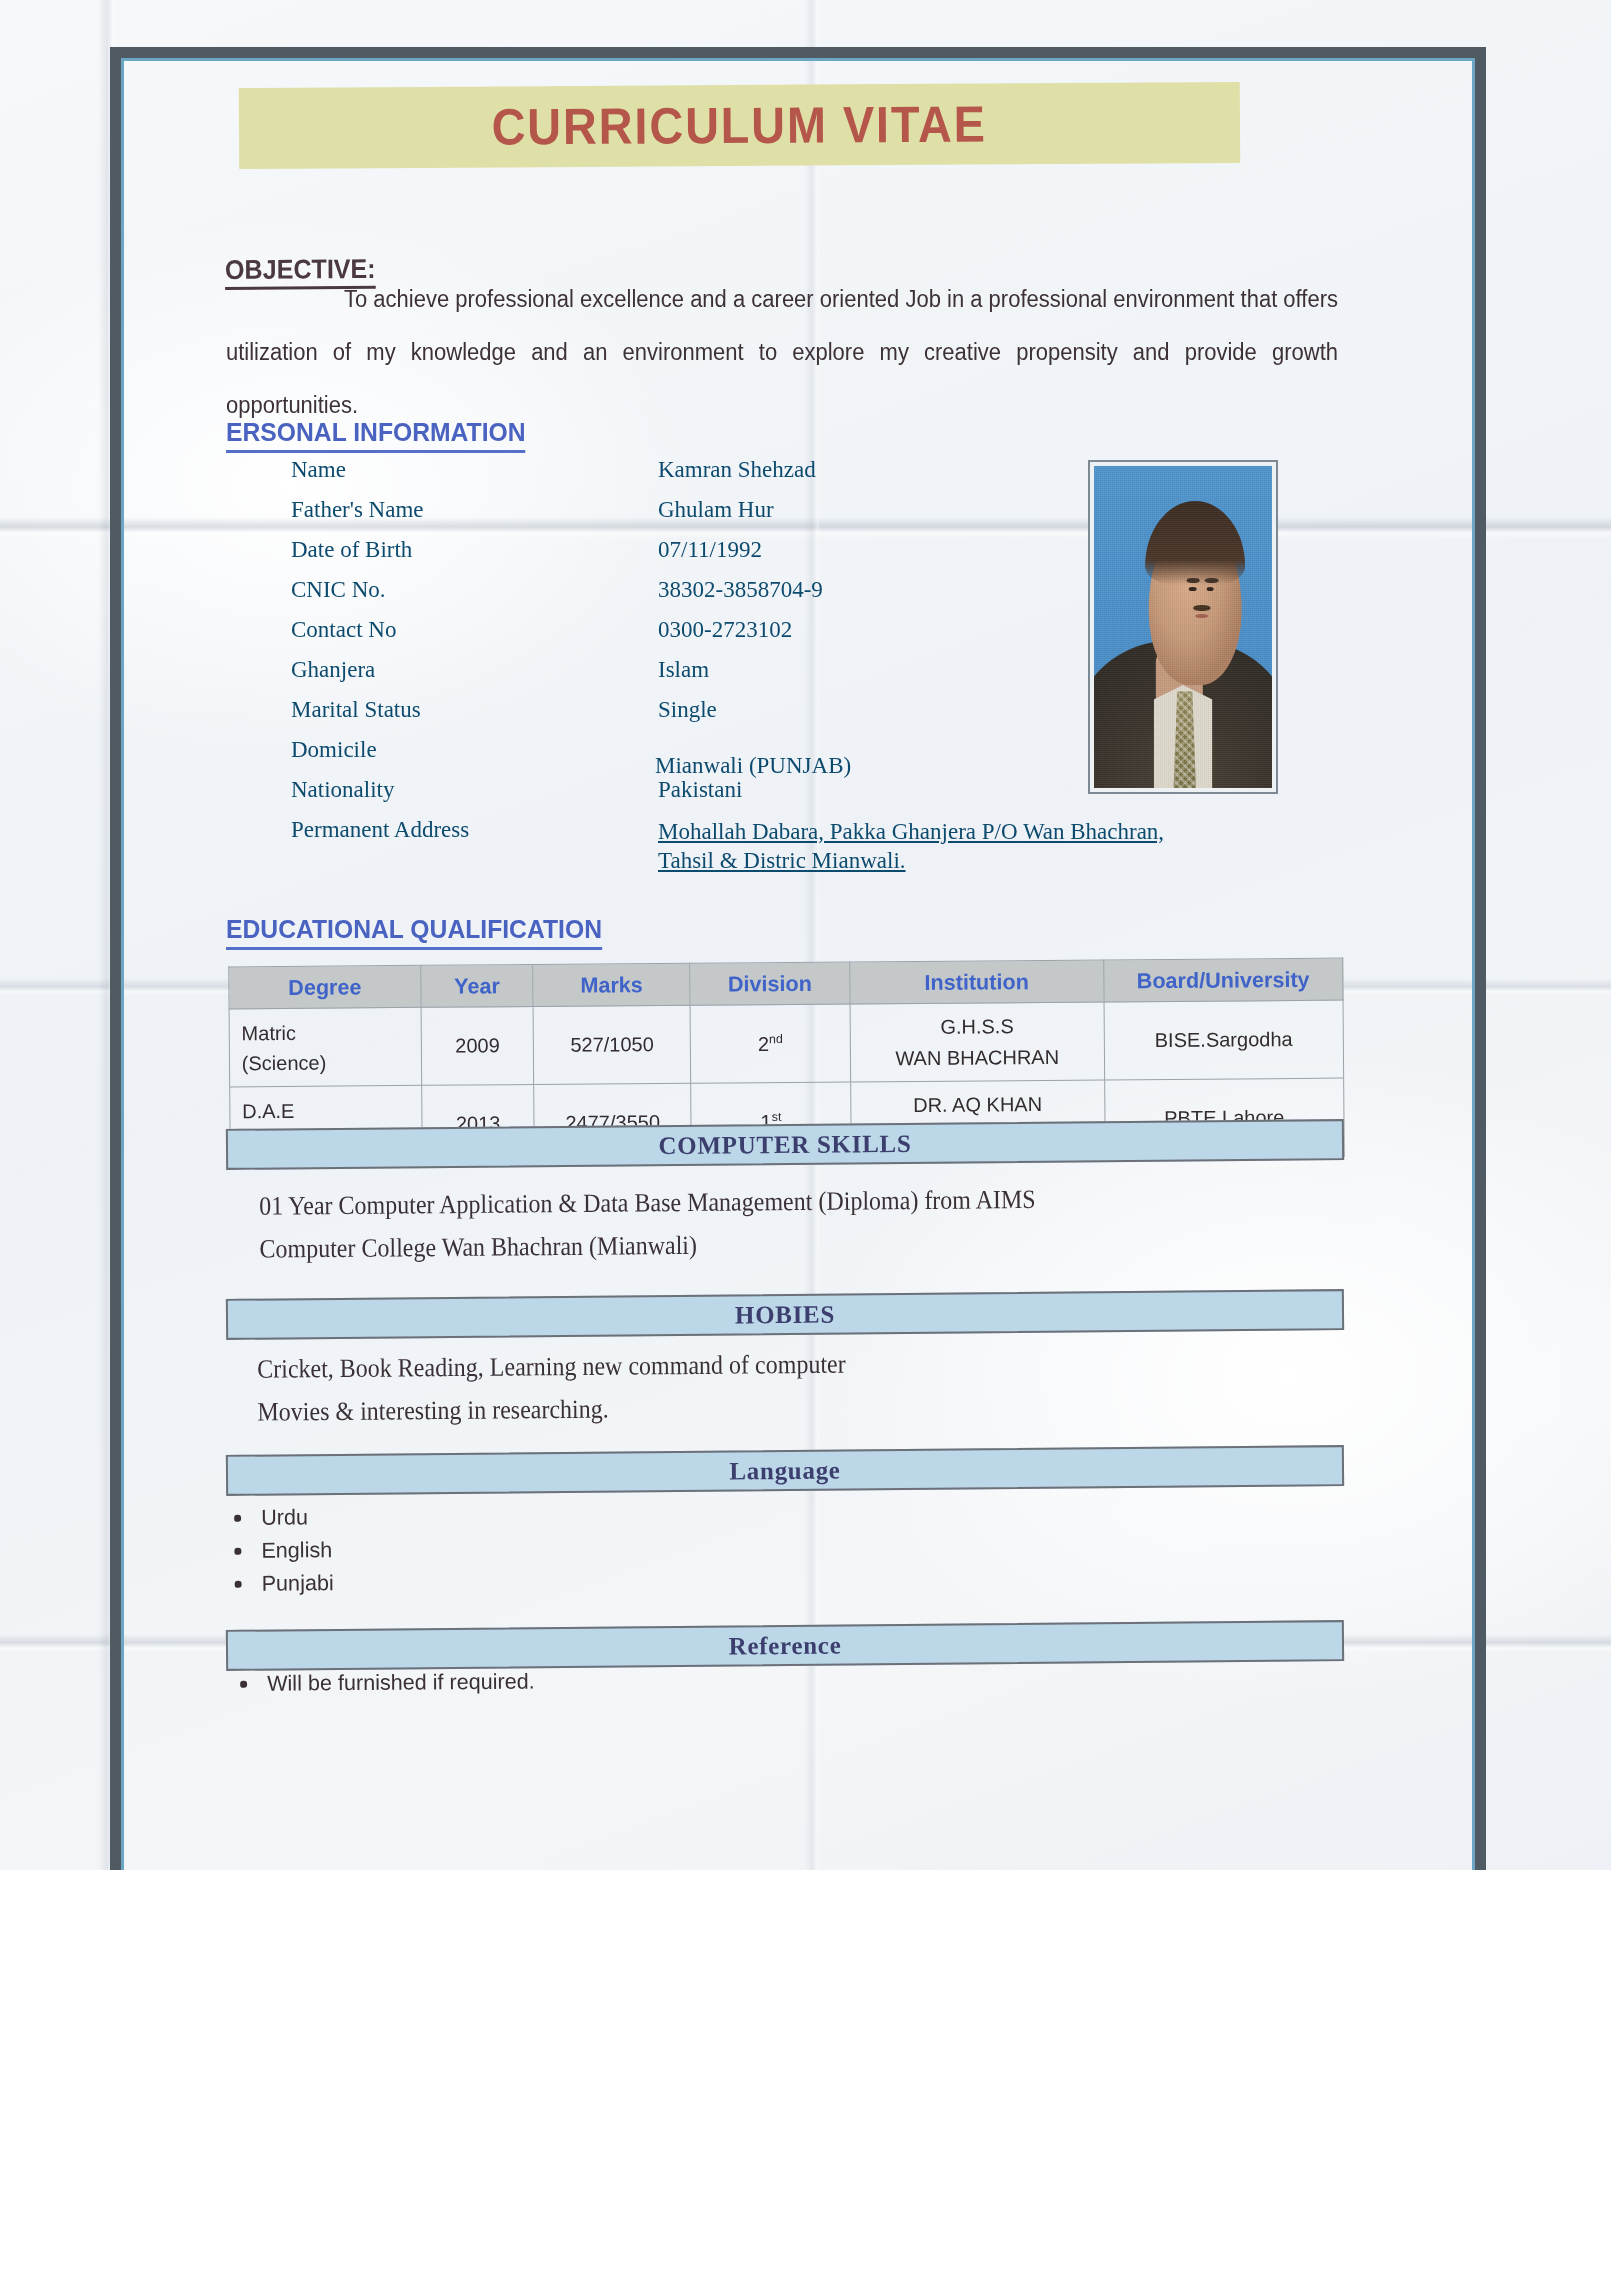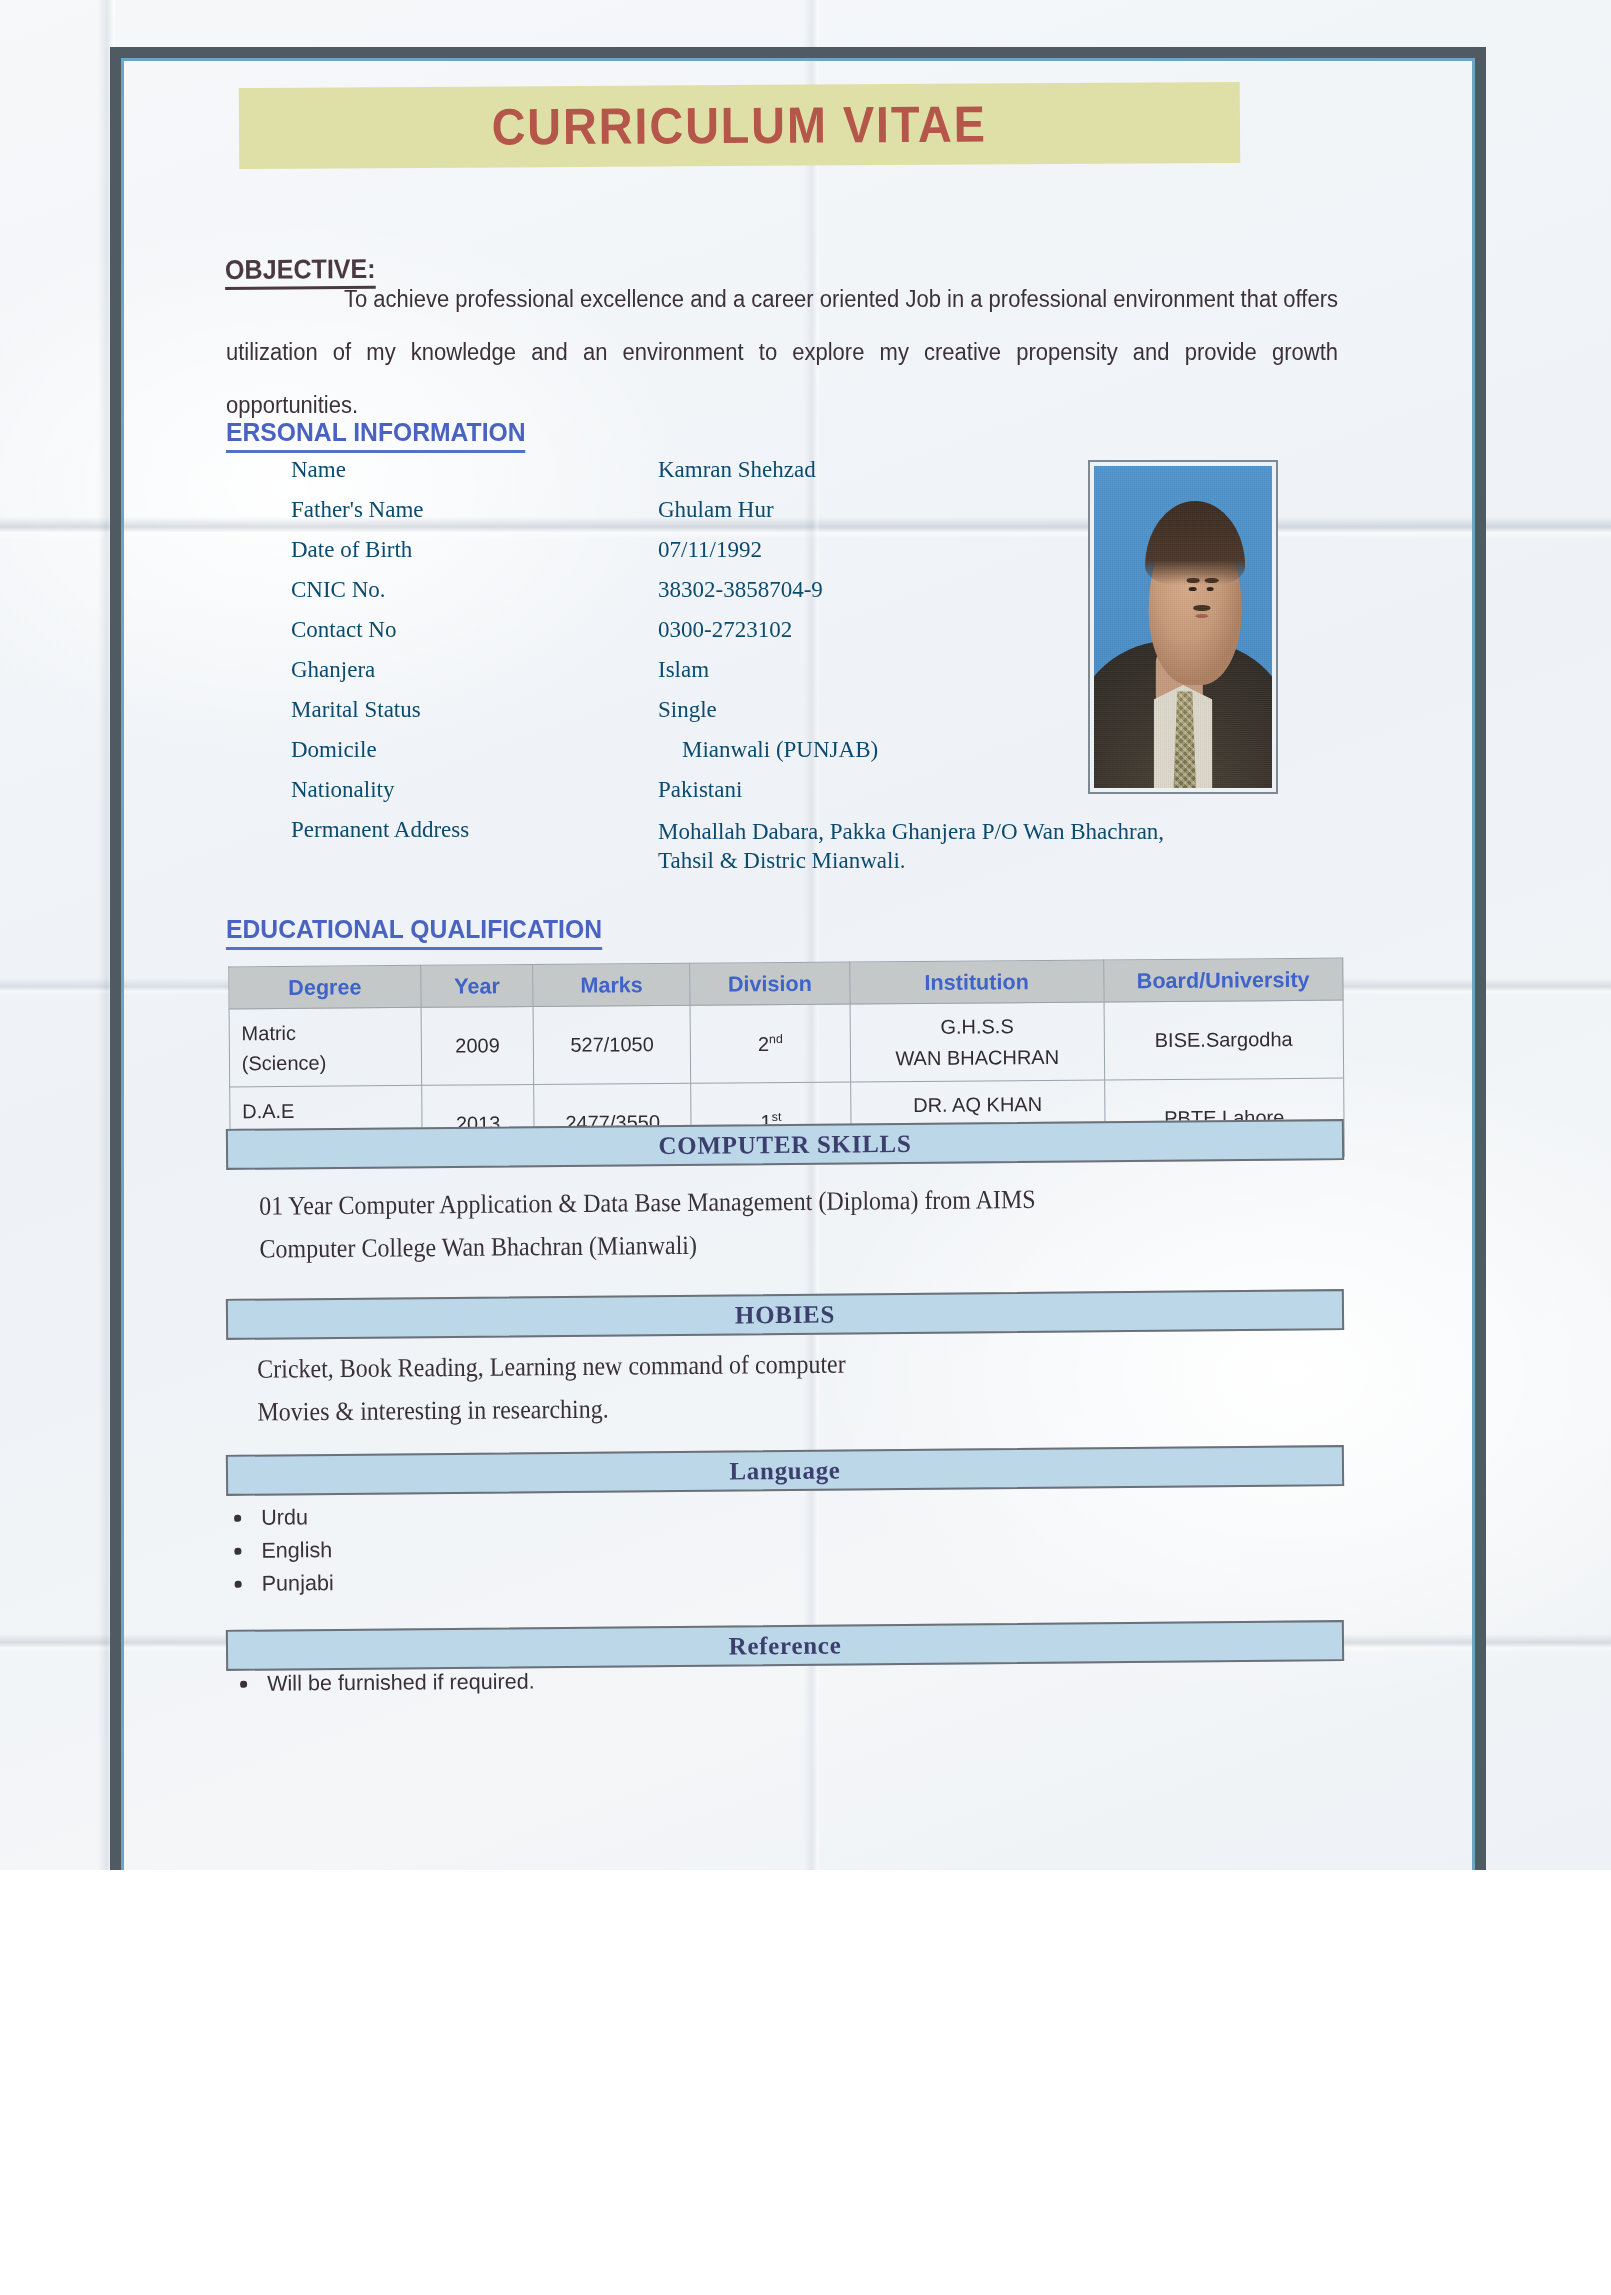--- a/index.html
+++ b/index.html
@@ -174,22 +174,22 @@
     left: 163px;
     top: 0;
     white-space: nowrap;
   }
   .pi-value {
     position: absolute;
     left: 530px;
     top: 0;
     white-space: nowrap;
   }
-  .pi-value.indent { left: 554px; }
-  .pi-value.addr { white-space: normal; width: 536px; line-height: 29px; }
+  .pi-value.indent { left: 527px; margin-top: 16px; }
+  .pi-value.addr { white-space: normal; width: 536px; line-height: 29px; text-decoration: underline; }
 
   
   #photo-wrap {
     position: absolute;
     left: 960px;
     top: 395px;
     width: 190px;
     height: 334px;
     padding: 3.9px;
     background: #eef1f4;

